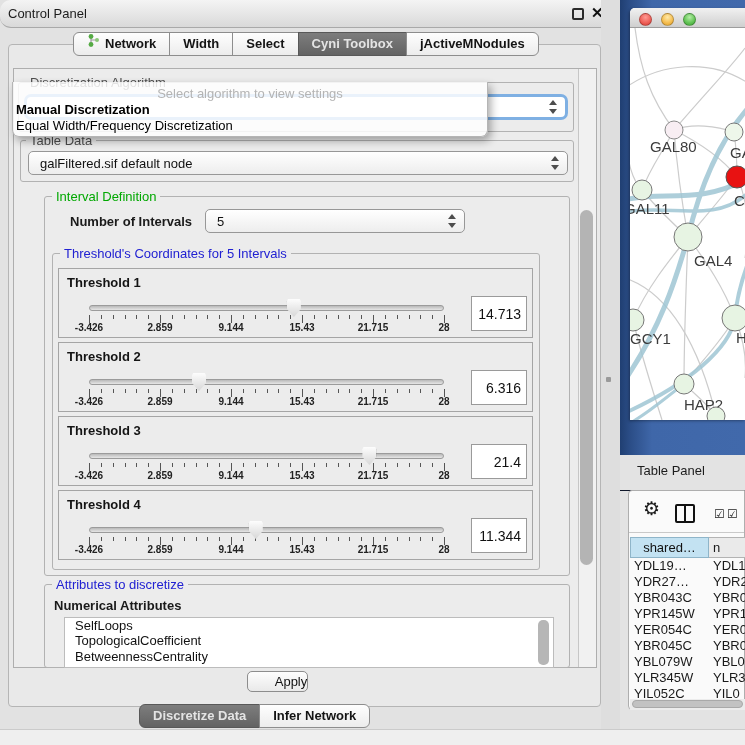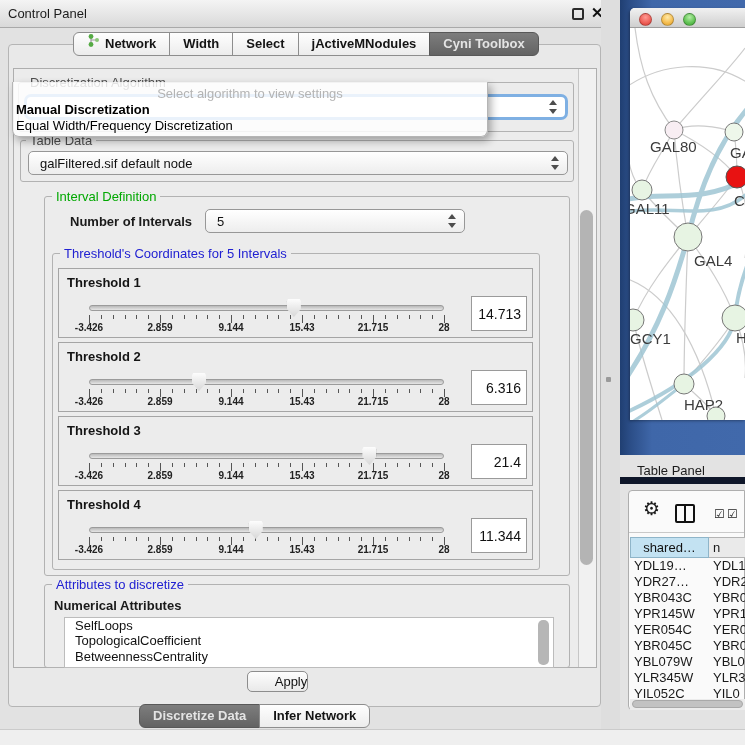--- a/index.html
+++ b/index.html
@@ -3,21 +3,21 @@
 <meta charset="utf-8">
 <style>
   * { margin:0; padding:0; box-sizing:border-box; }
   html,body { width:745px; height:745px; overflow:hidden; }
   body { font-family:"Liberation Sans", sans-serif; background:#e4e4e4; position:relative; color:#1a1a1a; }
   .abs { position:absolute; }
 
   
   .left-panel { left:0; top:0; width:620px; height:745px; background:#e2e2e2; }
   .titlebar { left:0; top:0; width:620px; height:28px;
-    background:linear-gradient(#f4f4f4,#d9d9d9); border-bottom:1px solid #a9a9a9; }
+    background:linear-gradient(#f4f4f4,#d9d9d9); border-bottom:1px solid #a9a9a9;border-radius:11px; }
   .win-title { left:8px; top:6px; font-size:13px; color:#1c1c1c; }
   .float-ico { left:572px; top:8px; width:12px; height:12px; border:2px solid #2b2b2b; border-radius:2px; }
   .close-ico { left:591px; top:5px; font-size:15px; font-weight:bold; color:#111; line-height:16px; }
 
   .content-panel { left:8px; top:44px; width:593px; height:663px; background:#e9e9e9;
     border:1px solid #b5b5b5; border-radius:4px; }
 
   .tabbar { top:32px; height:24px; display:flex; z-index:10; }
   .tabbar.top { left:74px; }
   .tabbar.bottom { left:140px; top:704px; }
@@ -89,21 +89,21 @@
   .mac-titlebar { left:0; top:0; width:115px; height:20px; border-radius:5px 0 0 0;
     background:linear-gradient(#f1f1f1,#cfcfcf); border-bottom:1px solid #9d9d9d; }
   .light { top:5px; width:13px; height:13px; border-radius:50%; border:1px solid rgba(0,0,0,0.25); }
   .light.red    { left:9px;  background:radial-gradient(circle at 50% 30%, #ff9a93, #ee5f57 60%, #ce3a32); }
   .light.yellow { left:31px; background:radial-gradient(circle at 50% 30%, #ffe9a8, #f5bd4f 60%, #d89b2b); }
   .light.green  { left:53px; background:radial-gradient(circle at 50% 30%, #b5eda6, #61c354 60%, #3f9e35); }
   .net-canvas { left:0; top:20px; width:115px; height:392px; }
   .net-canvas svg { display:block; }
 
   .table-panel-area { left:620px; top:455px; width:125px; height:290px; background:#e3e3e3; }
-  .tp-titlebar { left:620px; top:455px; width:125px; height:29px; border-bottom:7px solid #0f172a; }
+  .tp-titlebar { left:620px; top:455px; width:125px; height:36px; border-bottom:1px solid #0f172a; }
   .tp-title { left:17px; top:8px; font-size:13px; color:#1c1c1c; }
   .table-box { left:628px; top:490px; width:117px; height:220px; background:#fafafa;
     border:1px solid #aeaeae; border-radius:4px 0 0 4px; }
   .tp-toolbar { left:0; top:0; width:115px; height:42px; border-bottom:1px solid #c9c9c9; }
   .gear { left:14px; top:6px; font-size:19px; color:#1a1a1a; }
   .split-ico { left:46px; top:13px; width:20px; height:19px; border:2px solid #111; border-radius:2px; }
   .split-ico:before { content:""; position:absolute; left:7px; top:0; width:2px; height:15px; background:#111; }
   .cb { top:16px; font-size:12px; color:#222; }
   .cb.one { left:85px; } .cb.two { left:98px; }
   .th-cell { position:absolute; top:46px; height:21px; font-size:13px; display:flex; align-items:center; justify-content:center; }
@@ -140,25 +140,25 @@
             <circle cx="10" cy="7" r="2" fill="#8bc878"></circle>
           </svg></span>
         <span>Network</span>
       </div>
       <div class="seg">
         <span>Width</span>
       </div>
       <div class="seg">
         <span>Select</span>
       </div>
+      <div class="seg sel">
+        <span>Cyni Toolbox</span>
+      </div>
       <div class="seg">
         <span>jActiveMNodules</span>
-      </div>
-      <div class="seg sel">
-        <span>Cyni Toolbox</span>
       </div>
     </div>
 
   <div class="abs scrollpane"></div>
 
   <div class="abs group" style="left:18px;top:82px;width:556px;height:50px;"></div>
   <div class="abs group-title t-gray" style="left:26px;top:75px;background:transparent;">Discretization Algorithm</div>
   <div class="abs combo focus-ring" style="left:24px;top:94px;width:544px;height:26px;">
     <span class="stepper"></span>
   </div>

